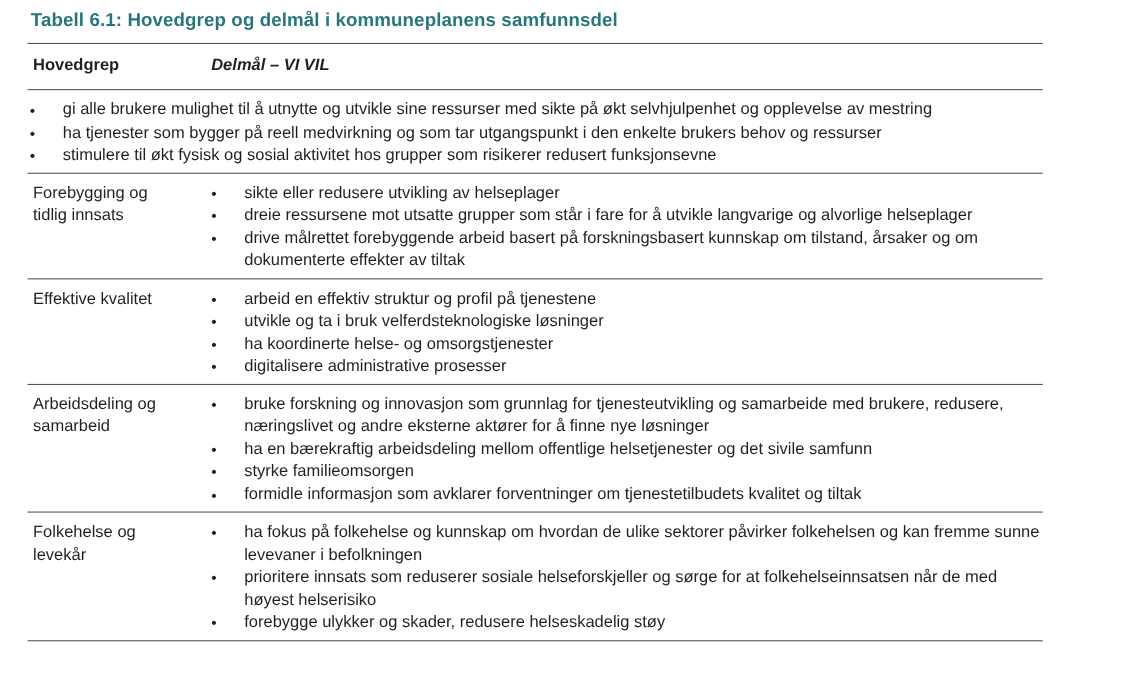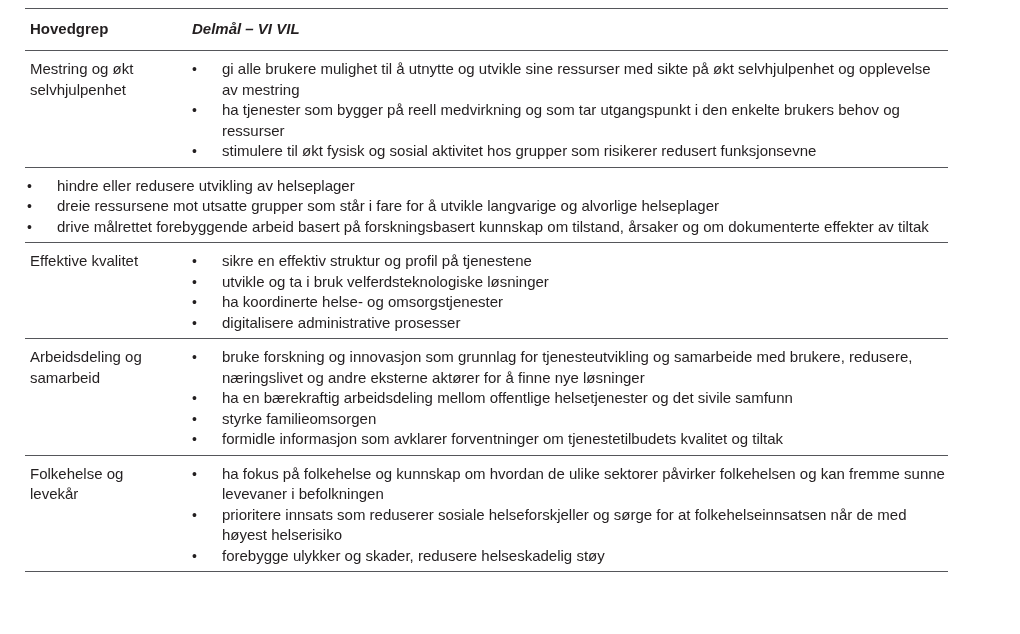--- a/index.html
+++ b/index.html
@@ -75,68 +75,69 @@
     font-size:14px;
   }
   .li-text{
     flex:1;
   }
 </style>
 </head>
 <body>
 
 <div class="page">
+  <h1 class="doc-title">Tabell 6.1: Hovedgrep og delmål i kommuneplanens samfunnsdel</h1>
 
   <div class="goals-table">
     <div class="header-row">
       <div class="col1">Hovedgrep</div>
       <div class="col2-header">Delmål – VI VIL</div>
     </div>
     <div id="table-body">
   <div class="body-row">
-    <div class="col1">Mestring og økt selvhjulpenhet</div>
     <ul class="col2">
             <li class="delmal-item">
               <span class="bullet">•</span>
               <span class="li-text">gi alle brukere mulighet til å utnytte og utvikle sine ressurser med sikte på økt selvhjulpenhet og opplevelse av mestring</span>
             </li>
             <li class="delmal-item">
               <span class="bullet">•</span>
               <span class="li-text">ha tjenester som bygger på reell medvirkning og som tar utgangspunkt i den enkelte brukers behov og ressurser</span>
             </li>
             <li class="delmal-item">
               <span class="bullet">•</span>
               <span class="li-text">stimulere til økt fysisk og sosial aktivitet hos grupper som risikerer redusert funksjonsevne</span>
             </li>
           </ul>
   </div>
 
   <div class="body-row">
+    <div class="col1">Forebygging og tidlig innsats</div>
     <ul class="col2">
             <li class="delmal-item">
               <span class="bullet">•</span>
-              <span class="li-text">hindre eller redusere utvikling av helseplager</span>
+              <span class="li-text">sikte eller redusere utvikling av helseplager</span>
             </li>
             <li class="delmal-item">
               <span class="bullet">•</span>
               <span class="li-text">dreie ressursene mot utsatte grupper som står i fare for å utvikle langvarige og alvorlige helseplager</span>
             </li>
             <li class="delmal-item">
               <span class="bullet">•</span>
               <span class="li-text">drive målrettet forebyggende arbeid basert på forskningsbasert kunnskap om tilstand, årsaker og om dokumenterte effekter av tiltak</span>
             </li>
           </ul>
   </div>
 
   <div class="body-row">
     <div class="col1">Effektive kvalitet</div>
     <ul class="col2">
             <li class="delmal-item">
               <span class="bullet">•</span>
-              <span class="li-text">sikre en effektiv struktur og profil på tjenestene</span>
+              <span class="li-text">arbeid en effektiv struktur og profil på tjenestene</span>
             </li>
             <li class="delmal-item">
               <span class="bullet">•</span>
               <span class="li-text">utvikle og ta i bruk velferdsteknologiske løsninger</span>
             </li>
             <li class="delmal-item">
               <span class="bullet">•</span>
               <span class="li-text">ha koordinerte helse- og omsorgstjenester</span>
             </li>
             <li class="delmal-item">

